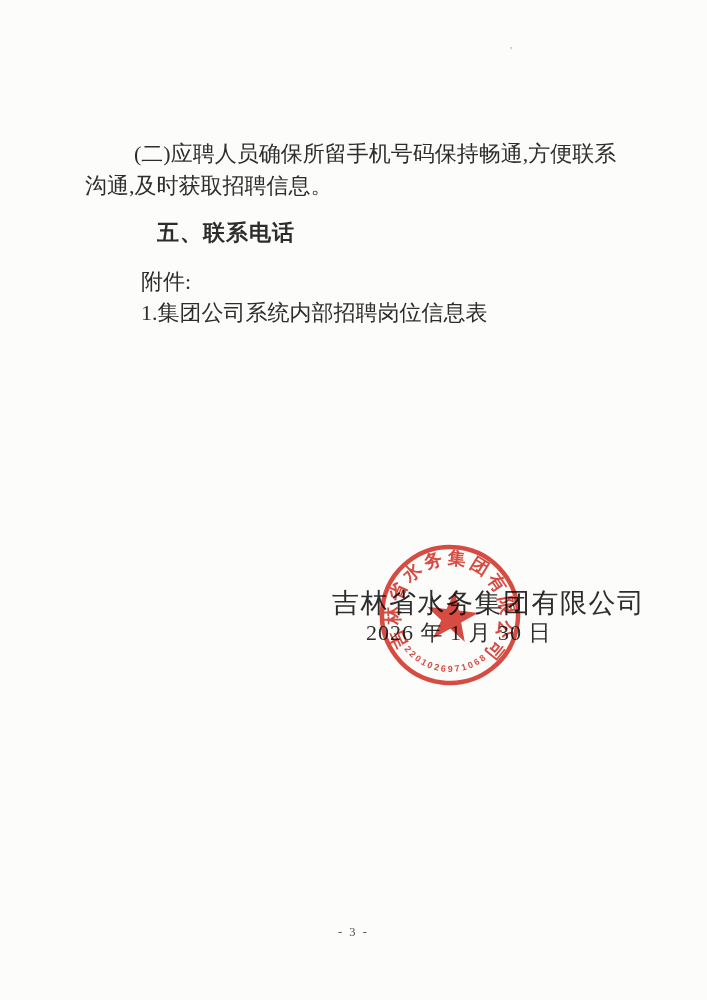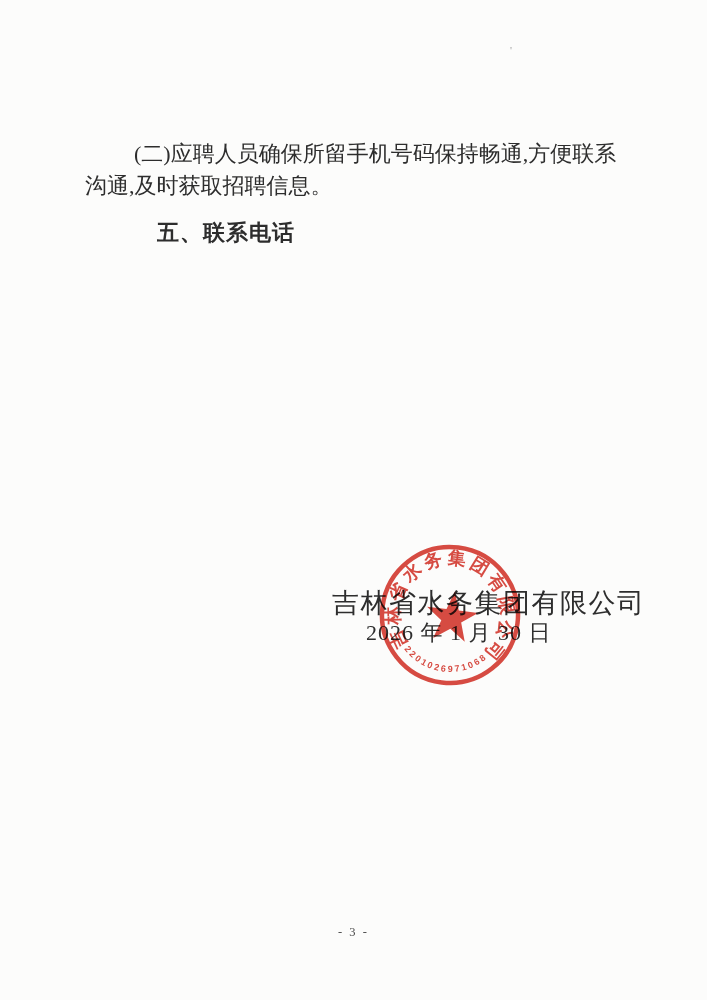--- a/index.html
+++ b/index.html
@@ -75,20 +75,22 @@
 <body>
 
 <div class="page">
 
   <span class="scan-speck">'</span>
 
   <div class="content">
     <p class="para">(二)应聘人员确保所留手机号码保持畅通,方便联系
 沟通,及时获取招聘信息。</p>
     <div class="section-heading">五、联系电话</div>
+    <div class="attachments-label">附件:</div>
+    <div class="attachment-item">1.集团公司系统内部招聘岗位信息表</div>
   </div>
 
   <div class="signature-org">吉林省水务集团有限公司</div>
   <div class="signature-date">2026 年 1 月 30 日</div>
 
   <svg class="seal" id="seal-svg" viewBox="0 0 190 190">
     <g id="seal-rot" transform="rotate(7 95 95)">
       <circle id="seal-circle" cx="95" cy="95" r="68" fill="none" stroke-width="4.5" stroke="#d5382e"></circle>
       <polygon id="seal-star" points="97,71 103.2,89.5 122.7,89.7 107,101.2 112.9,119.8 97,108.5 81.1,119.8 87,101.2 71.3,89.7 90.8,89.5" fill="#d5382e"></polygon>
       <g id="seal-ring-text">

